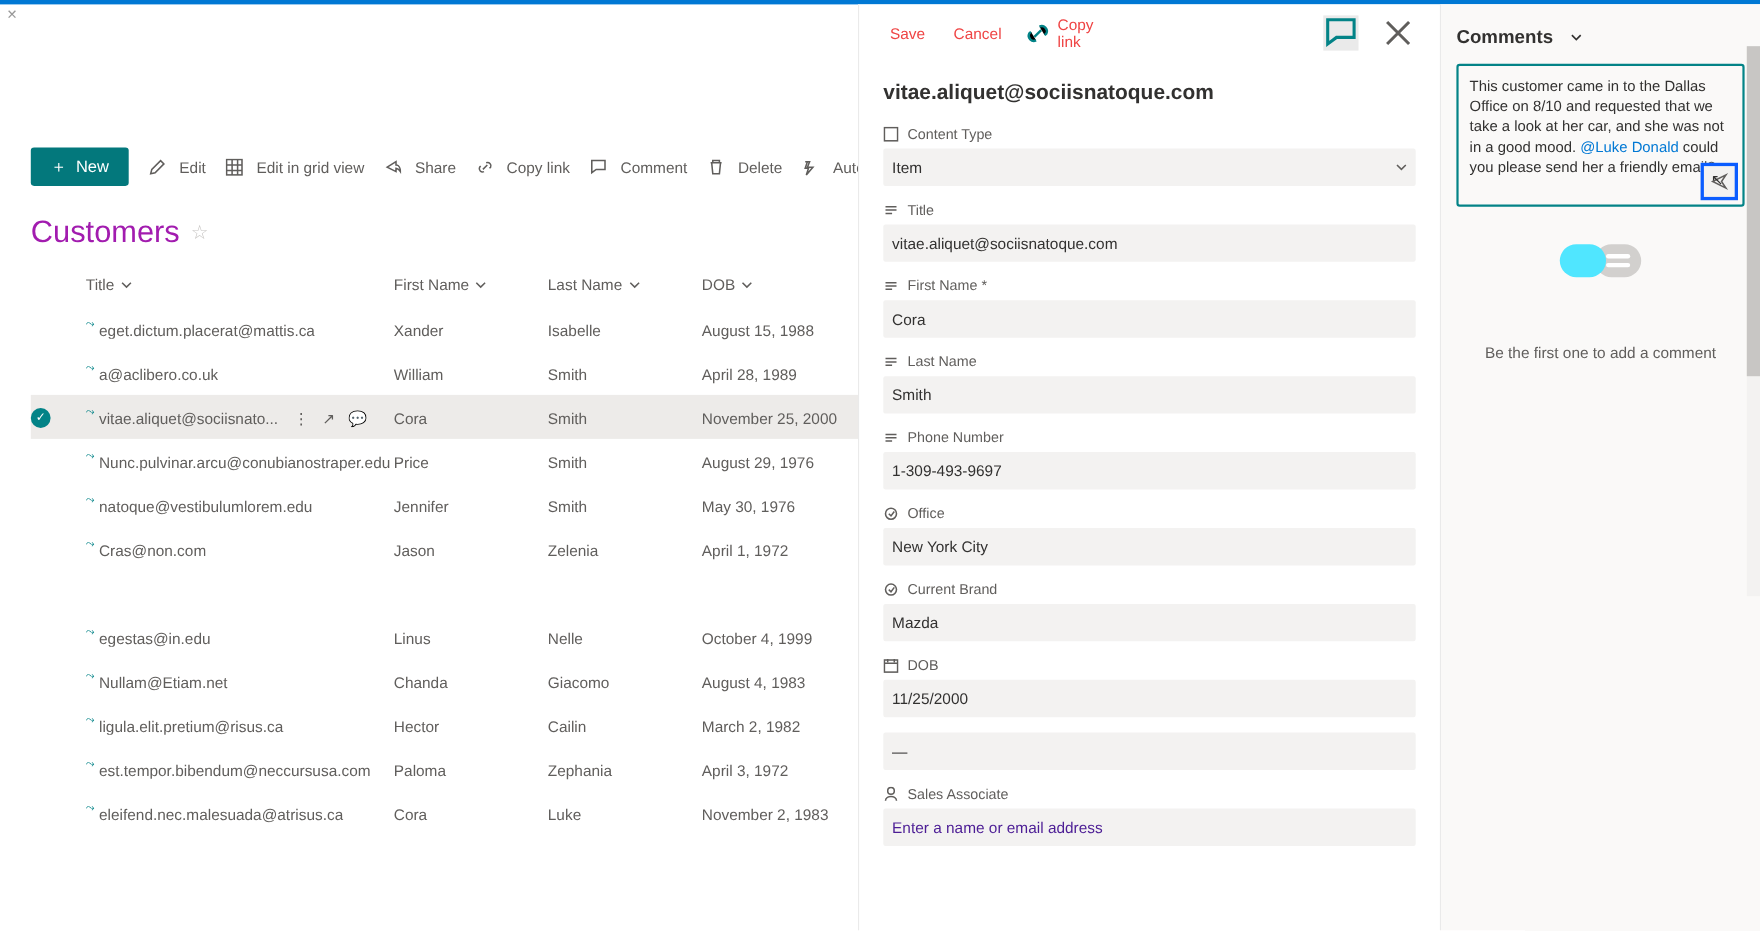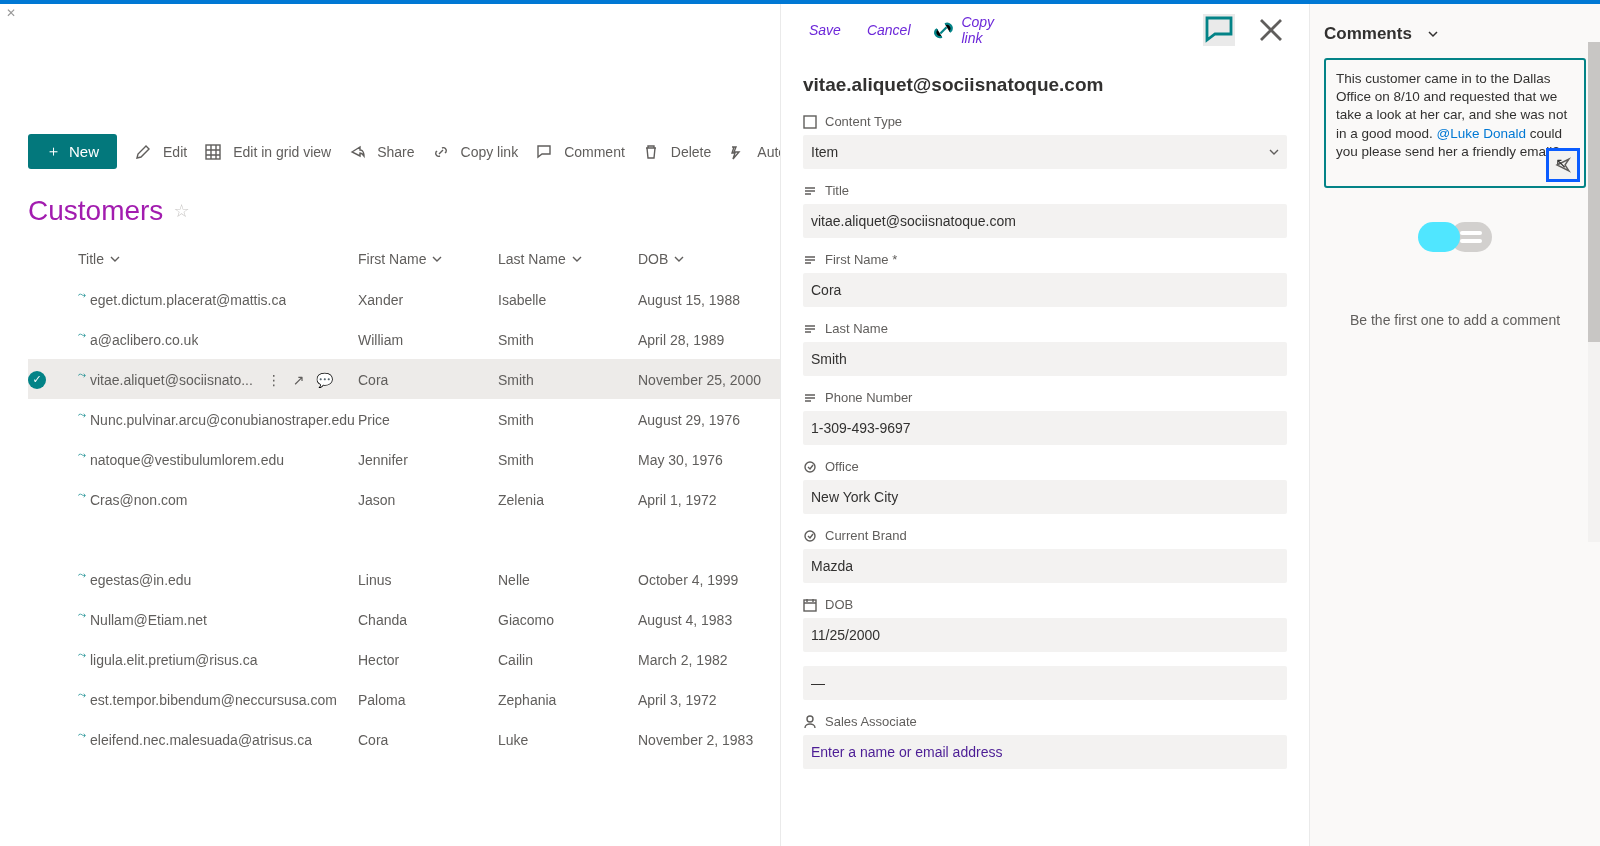--- a/index.html
+++ b/index.html
@@ -30,21 +30,21 @@
 .titlecell { display: flex; align-items: center; gap: 4px; min-width: 0; }
 .titlecell .sub { color: #038387; font-size: 10px; margin-top: -10px; }
 .titlecell .txt { white-space: nowrap; overflow: hidden; text-overflow: ellipsis; }
 .rowactions { display: inline-flex; gap: 12px; margin-left: 10px; color: #605e5c; }
 .gap { height: 40px; }
 .checkcirc { width: 18px; height: 18px; border-radius: 50%; background: #038387; color: #fff; display:flex; align-items:center; justify-content:center; font-size:11px; }
 
 
 .panel { position: absolute; right: 0; top: 4px; bottom: 0; width: 820px; background: #fff; border-left: 1px solid #eaeaea; display: flex; }
 .form { flex: 1; border-right: 1px solid #eaeaea; display: flex; flex-direction: column; }
-.formbar { display: flex; align-items: center; gap: 20px; padding: 10px 22px; color: #6d28d9; position: relative; font-style: italic; }
+.formbar { display: flex; align-items: center; gap: 20px; padding: 10px 22px; color: #ef4444; position: relative; }
 .formbar .act { display: flex; align-items: center; gap: 6px; cursor: pointer; }
 .formbar .spacer { flex: 1; }
 .formbar .iconbtn { width: 32px; height: 32px; display:flex; align-items:center; justify-content:center; cursor:pointer; }
 .formbar .iconbtn.hl { background: #eaeaea; }
 .scroll { overflow-y: auto; padding: 6px 22px 20px 22px; flex: 1; position: relative; }
 .scroll h3 { font-size: 19px; font-weight: 600; color: #323130; margin: 12px 0 18px 0; }
 .field { margin-bottom: 14px; }
 .flabel { display: flex; align-items: center; gap: 8px; color: #605e5c; font-size: 13px; margin-bottom: 6px; }
 .flabel svg { width: 14px; height: 14px; stroke: #605e5c; fill: none; }
 .input { background: #f3f2f1; padding: 8px 8px; border-radius: 2px; font-size: 14px; color: #323130; min-height: 34px; display:flex; align-items:center; justify-content:space-between; }

